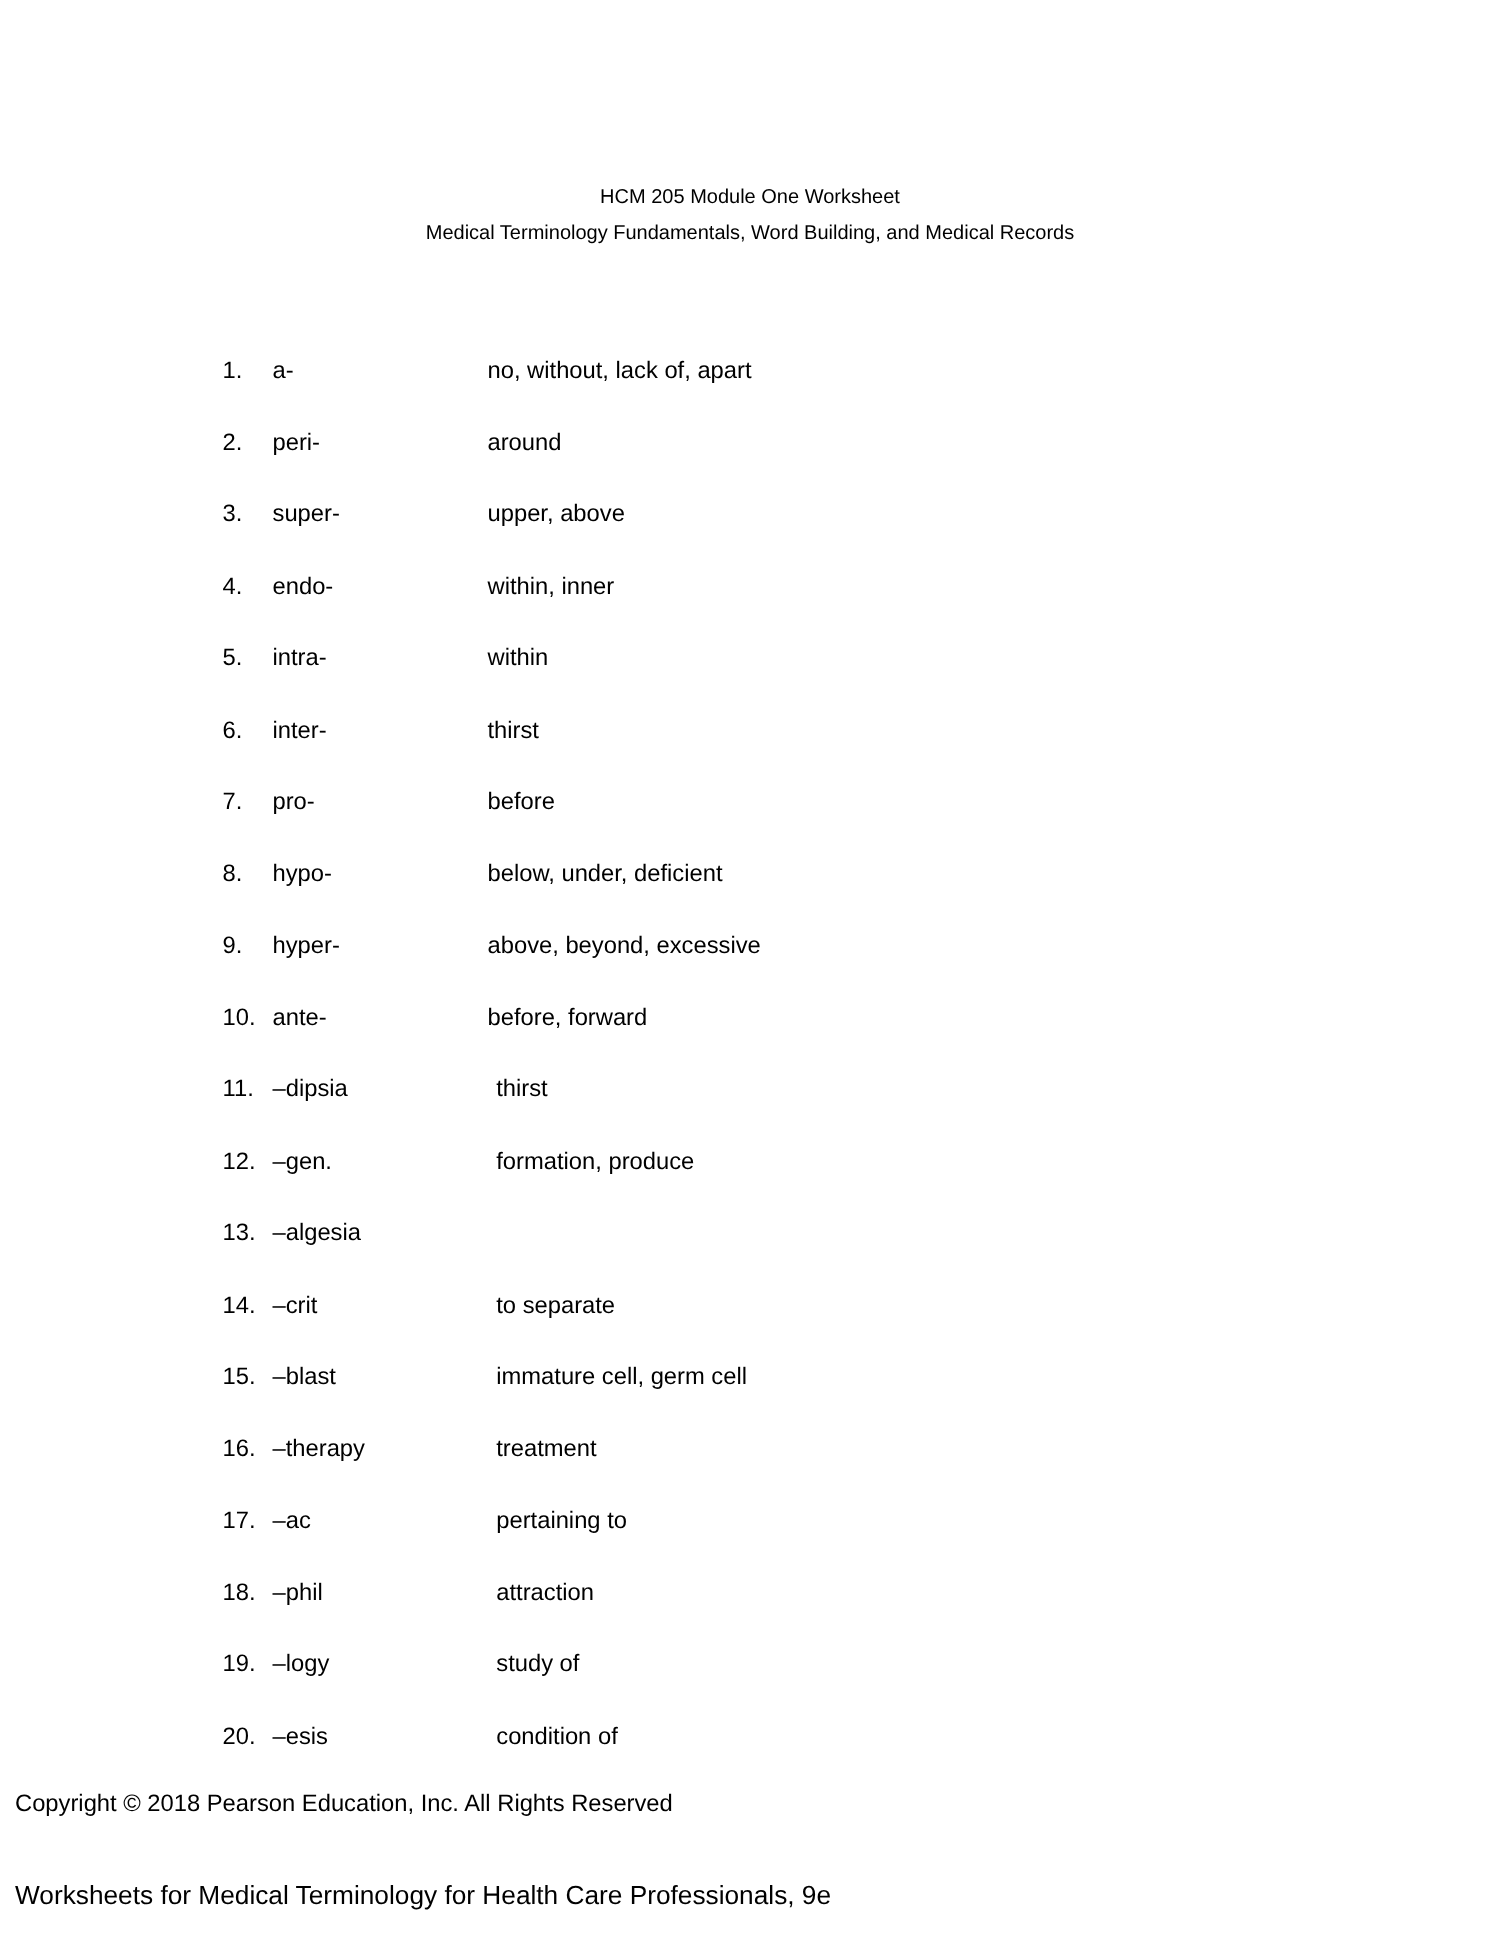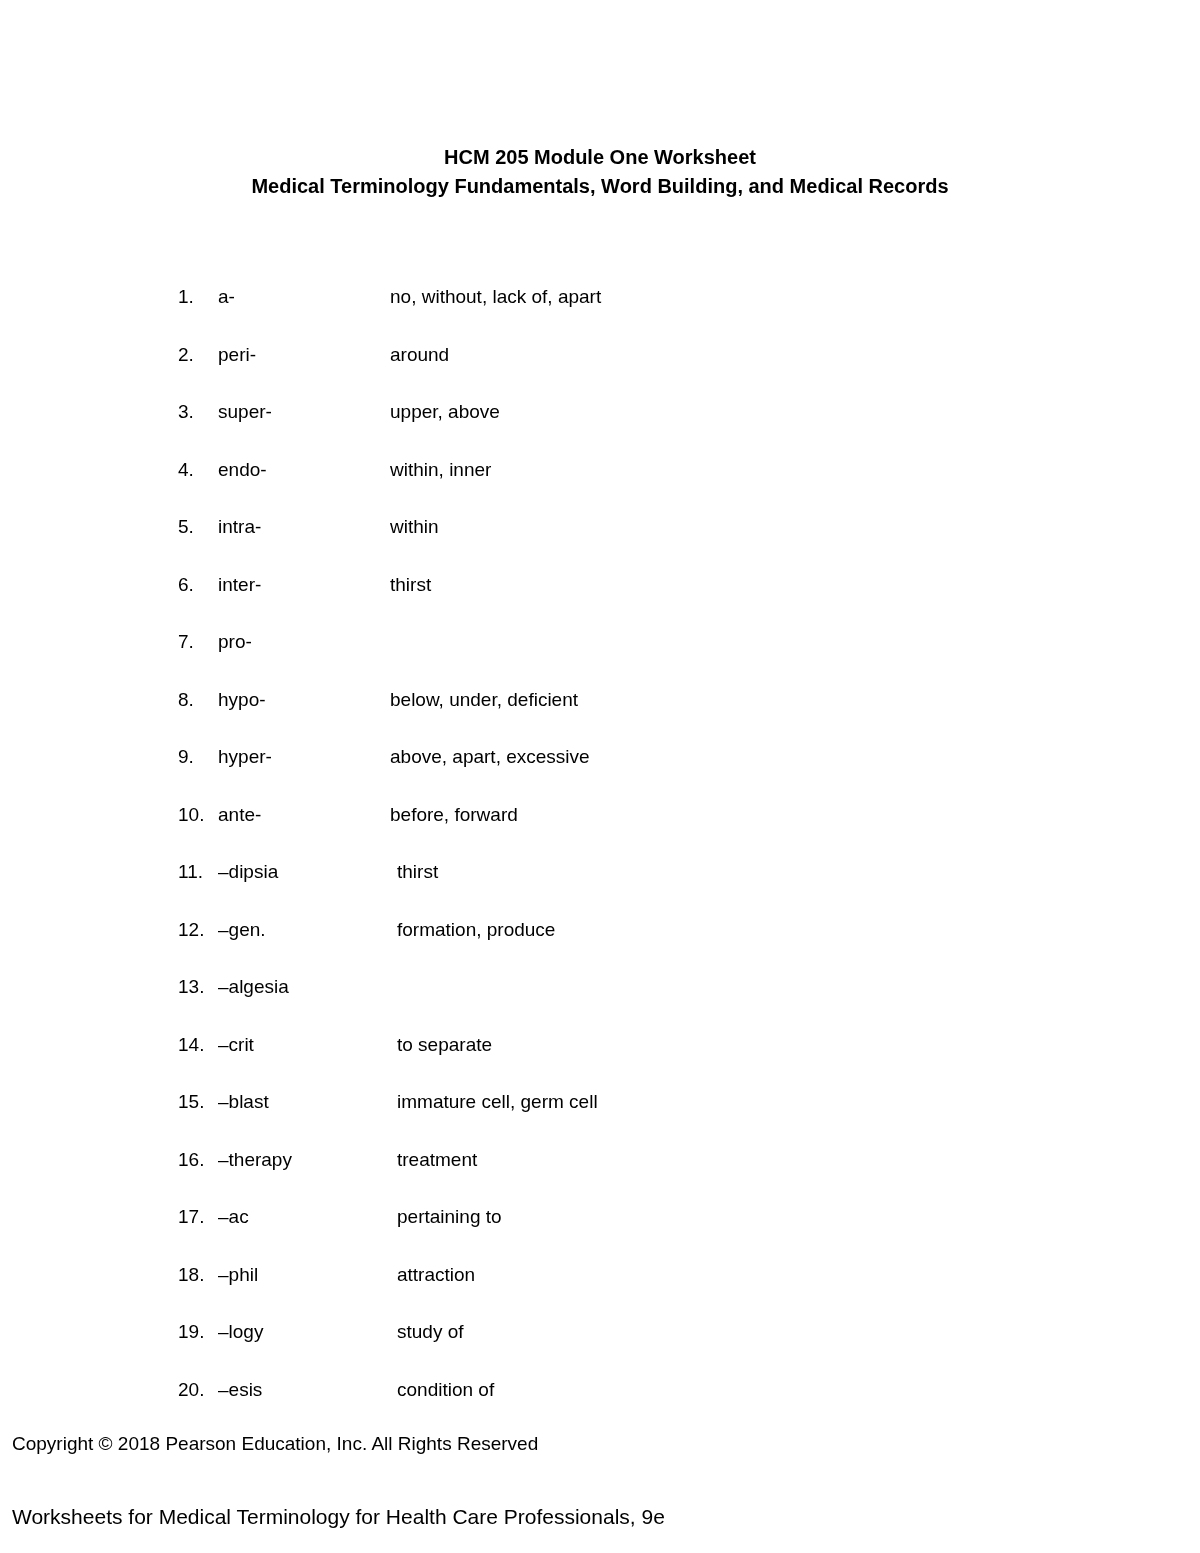--- a/index.html
+++ b/index.html
@@ -17,22 +17,22 @@
     overflow: hidden;
   }
   .header {
     position: absolute;
     top: 143px;
     left: 0;
     width: 100%;
     text-align: center;
   }
   .header .title-line {
-    font-size: 20px;
-    font-weight: 700;
+    font-size: 16px;
+    font-weight: 400;
     line-height: 29px;
   }
   .instruction {
     position: absolute;
     top: 230px;
     left: 178px;
     font-size: 20px;
     font-weight: 700;
   }
   .list {
@@ -116,30 +116,31 @@
       <span class="def">within</span>
     </div>
     <div class="row">
       <span class="num">6.</span>
       <span class="term">inter-</span>
       <span class="def">thirst</span>
     </div>
     <div class="row">
       <span class="num">7.</span>
       <span class="term">pro-</span>
+      <span class="def">before</span>
     </div>
     <div class="row">
       <span class="num">8.</span>
       <span class="term">hypo-</span>
       <span class="def">below, under, deficient</span>
     </div>
     <div class="row">
       <span class="num">9.</span>
       <span class="term">hyper-</span>
-      <span class="def">above, apart, excessive</span>
+      <span class="def">above, beyond, excessive</span>
     </div>
     <div class="row">
       <span class="num">10.</span>
       <span class="term">ante-</span>
       <span class="def">before, forward</span>
     </div>
     <div class="row suffix">
       <span class="num">11.</span>
       <span class="term">–dipsia</span>
       <span class="def">thirst</span>

